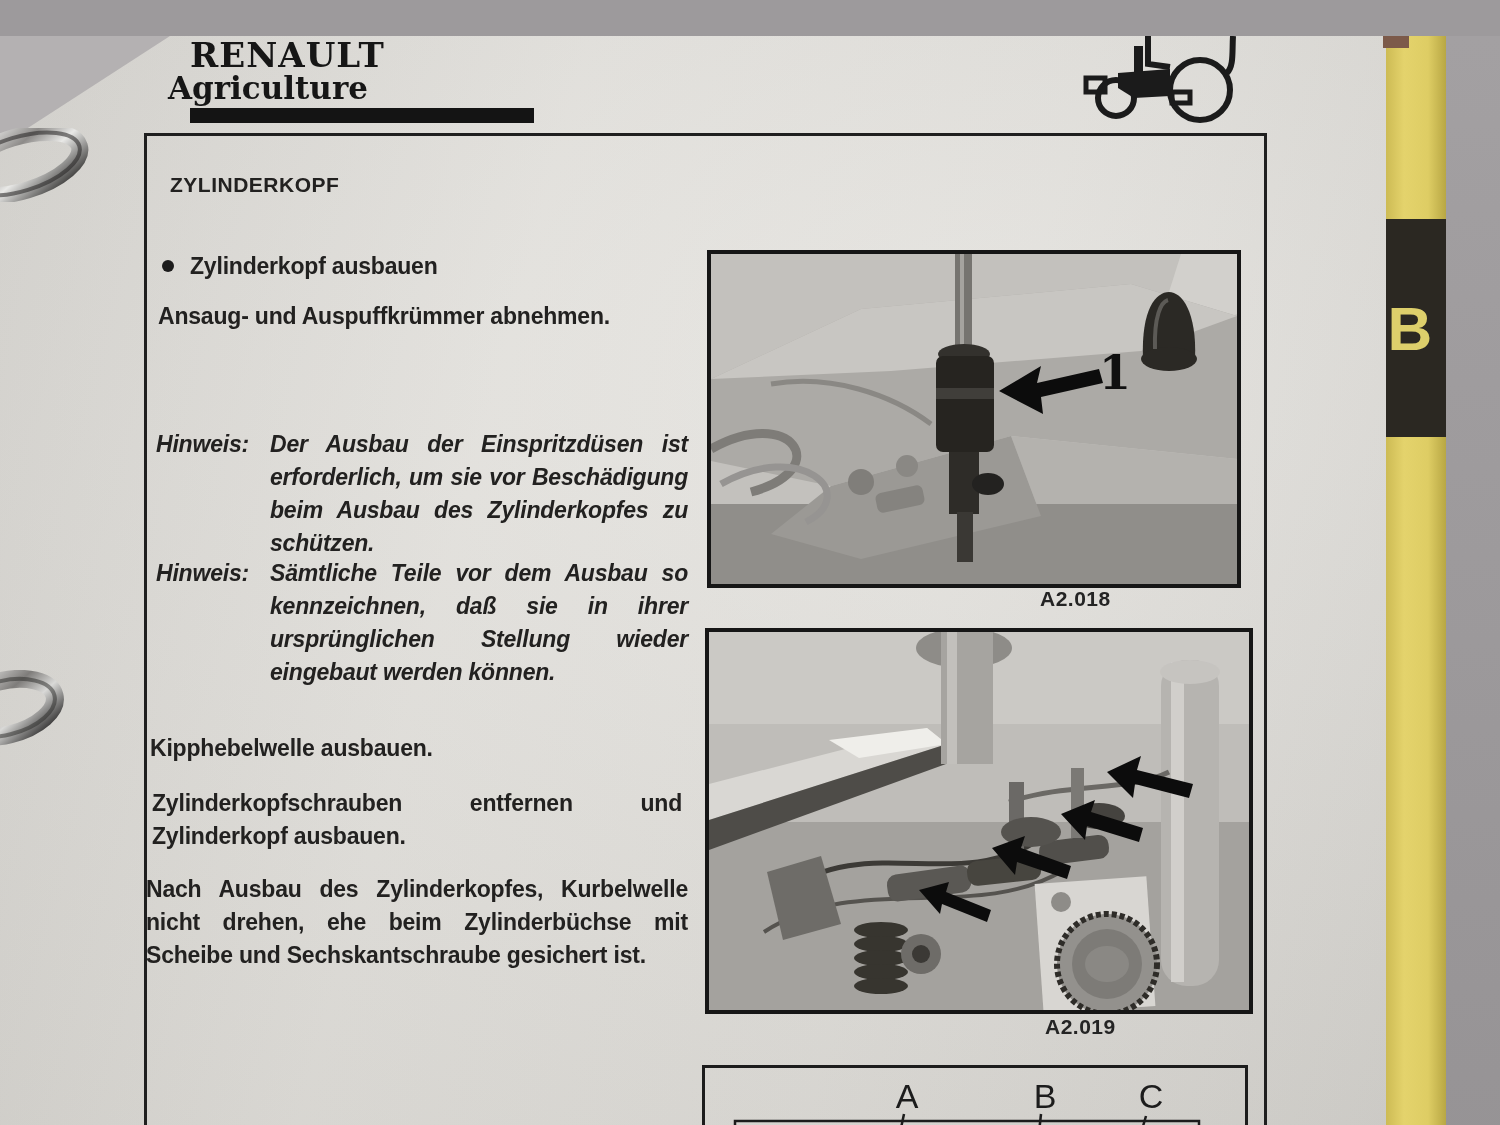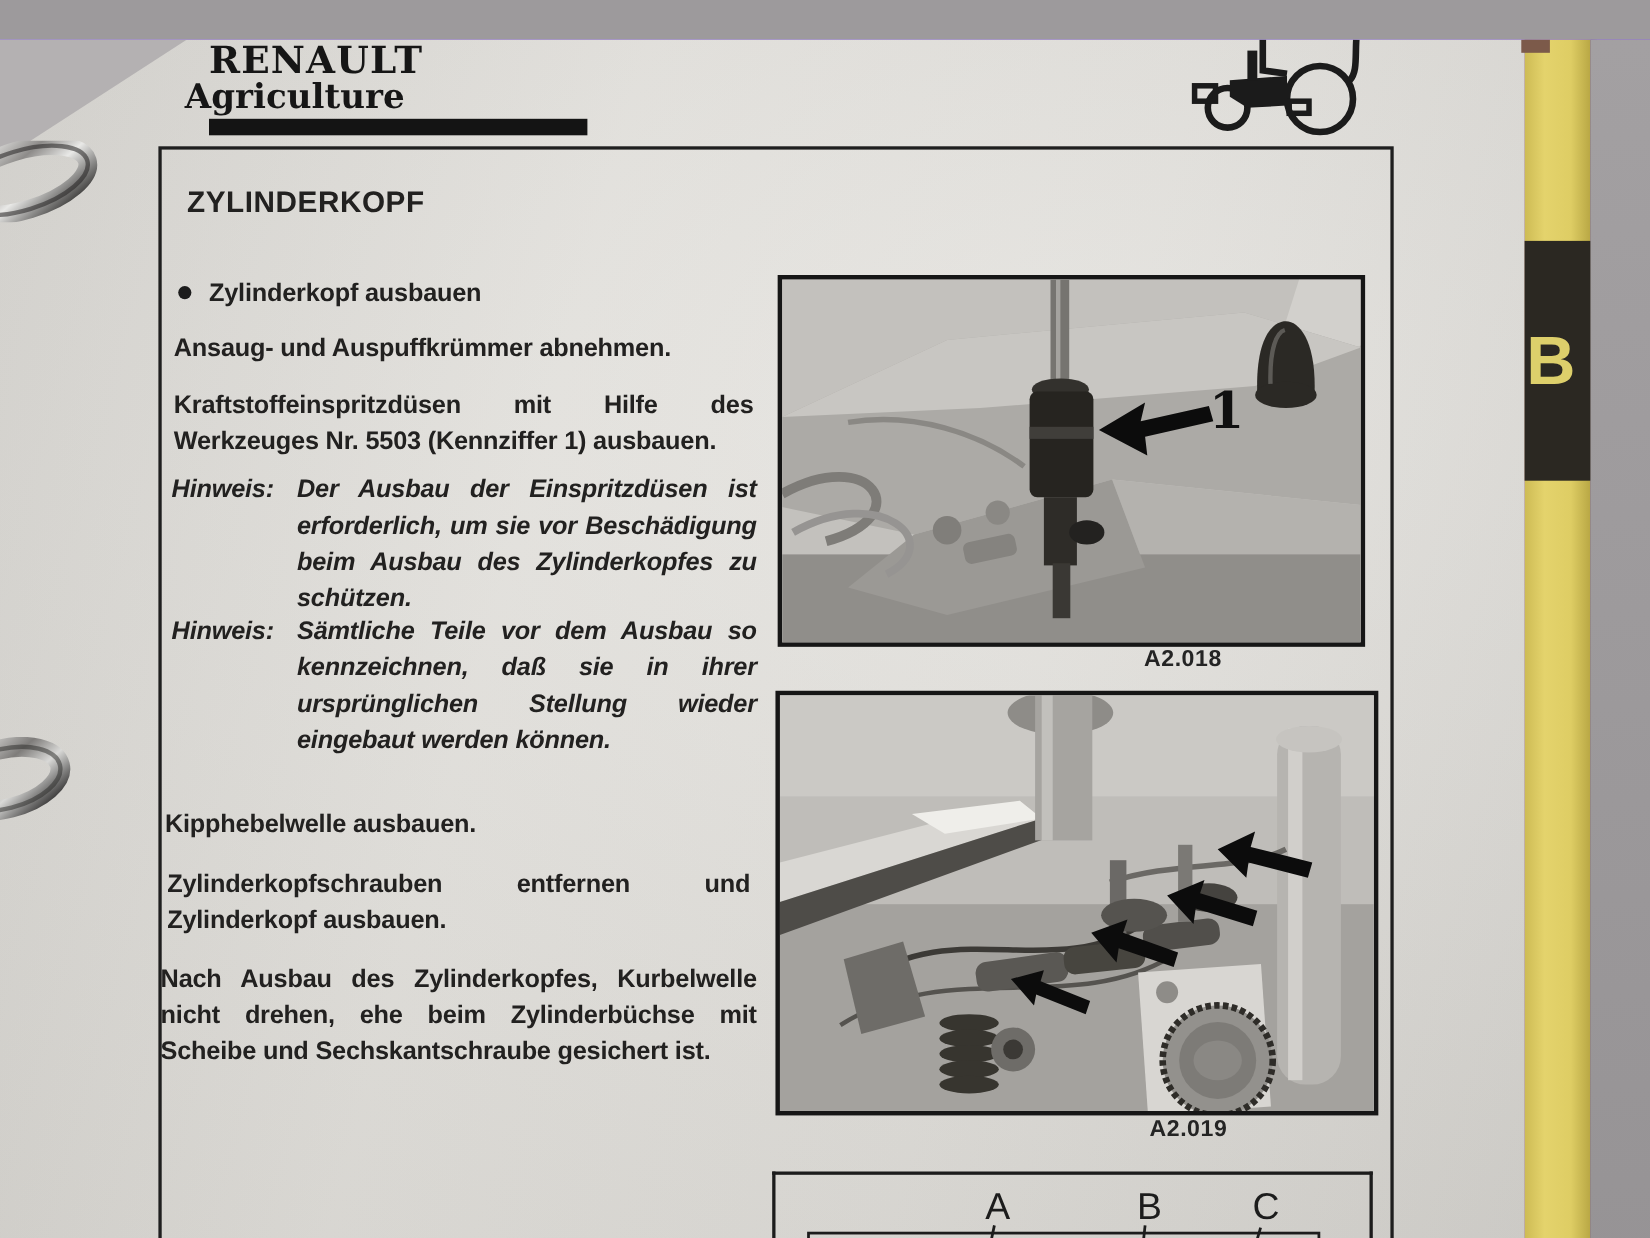--- a/index.html
+++ b/index.html
@@ -23,21 +23,21 @@
   .brand{position:absolute;left:168px;top:2px;width:370px;color:#161616;}
   .brand-name{font-family:"DejaVu Serif","Liberation Serif",serif;font-weight:700;
          font-size:34px;letter-spacing:1px;line-height:34px;margin-left:22px;}
   .brand-div{font-family:"DejaVu Serif","Liberation Serif",serif;font-weight:700;
          font-size:31px;line-height:33px;margin-left:0px;}
   .brand-bar{width:344px;height:15px;background:#141414;margin:3px 0 0 22px;}
 
   
   .t{position:absolute;color:#222120;font-weight:700;font-size:23px;line-height:33px;
      letter-spacing:-.2px;}
-  .title{left:170px;top:132px;font-size:27px;letter-spacing:.5px;}
+  .title{left:170px;top:132px;font-size:21px;letter-spacing:.5px;}
   .bullet-row{left:162px;top:214px;width:530px;}
   .bullet-dot{display:inline-block;width:12px;height:12px;border-radius:50%;
      background:#1c1c1c;margin-right:16px;vertical-align:2px;}
   .p-ansaug{left:158px;top:264px;width:540px;}
   .p-kraftstoff{left:158px;top:315px;width:527px;text-align:justify;}
   .hinweis{left:156px;width:532px;display:flex;font-style:italic;}
   .hinweis .lbl{width:114px;flex:0 0 114px;}
   .hinweis .txt{flex:1;text-align:justify;}
   .h1pos{top:392px;}
   .h2pos{top:521px;}
@@ -124,21 +124,20 @@
     <rect x="52" y="10" width="9" height="27" fill="#1b1b1b"></rect>
   </svg>
 
   <div class="t title">ZYLINDERKOPF</div>
 
   <div class="t p-ansaug">Ansaug- und Auspuffkrümmer abnehmen.</div>
 
   <div class="t bullet-row">
     <span class="bullet-dot"></span><span>Zylinderkopf ausbauen</span>
   </div>
-  <div class="t p-kraftstoff">Kraftstoffeinspritzdüsen mit Hilfe des Werkzeuges Nr. 5503 (Kennziffer 1) ausbauen.</div>
 
   <div class="t hinweis h1pos">
     <div class="lbl">Hinweis:</div>
     <div class="txt">Der Ausbau der Einspritzdüsen ist erforderlich, um sie vor Beschädigung beim Ausbau des Zylinderkopfes zu schützen.</div>
   </div>
 
   <div class="t hinweis h2pos">
     <div class="lbl">Hinweis:</div>
     <div class="txt">Sämtliche Teile vor dem Ausbau so kennzeichnen, daß sie in ihrer ursprünglichen Stellung wieder eingebaut werden können.</div>
   </div>

